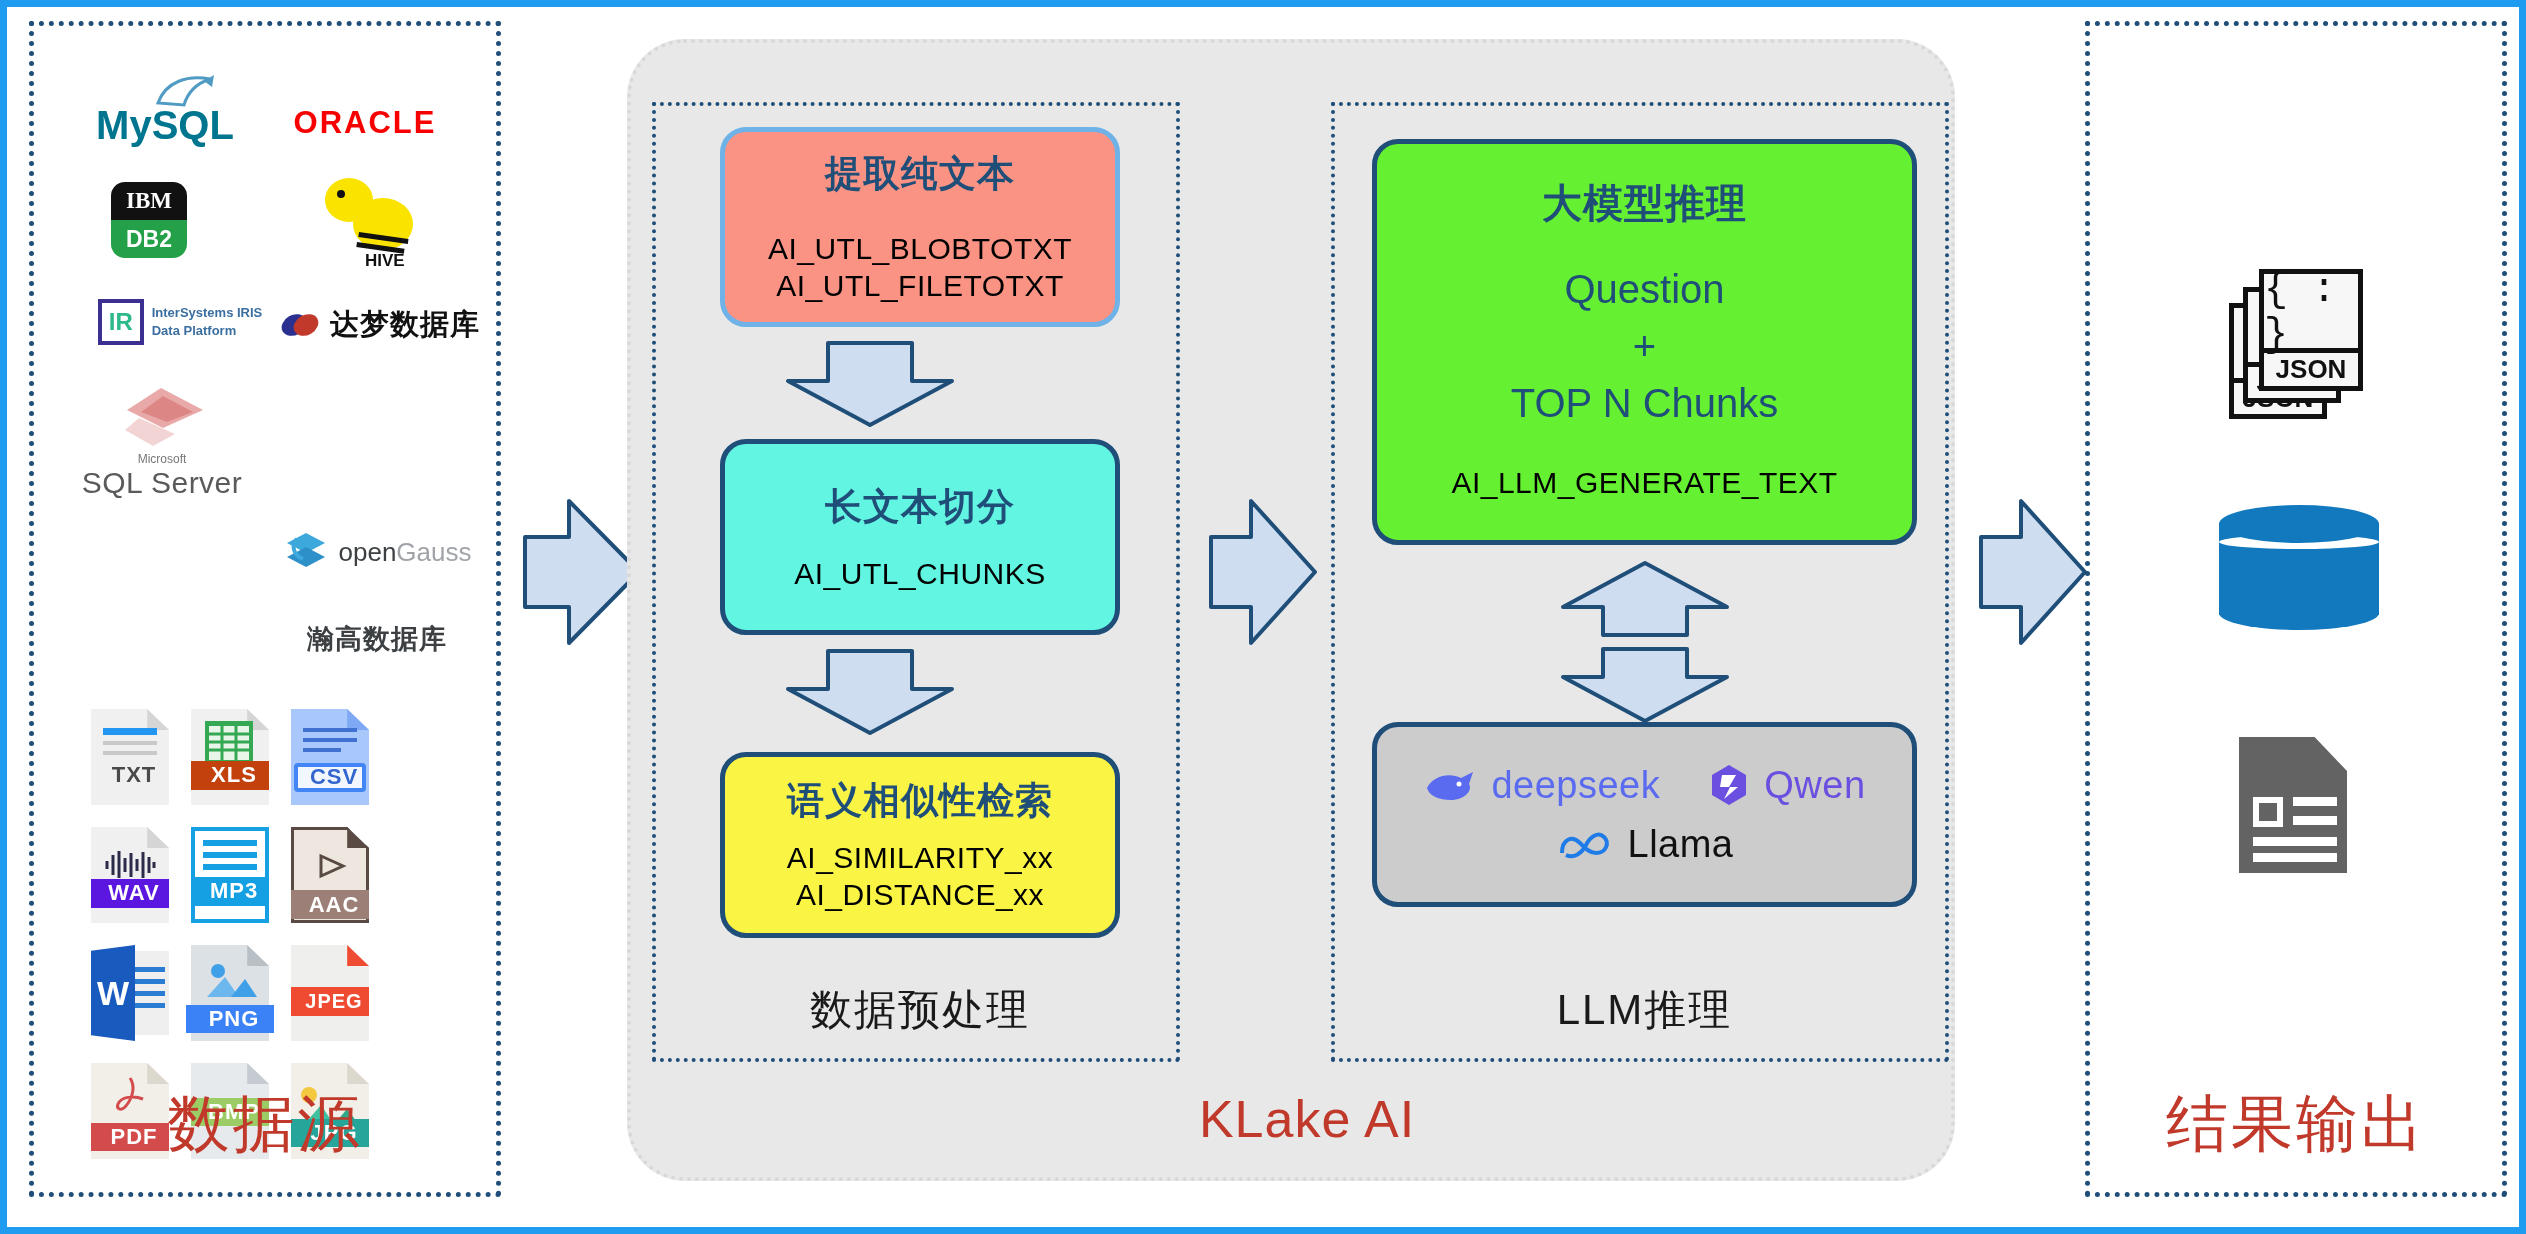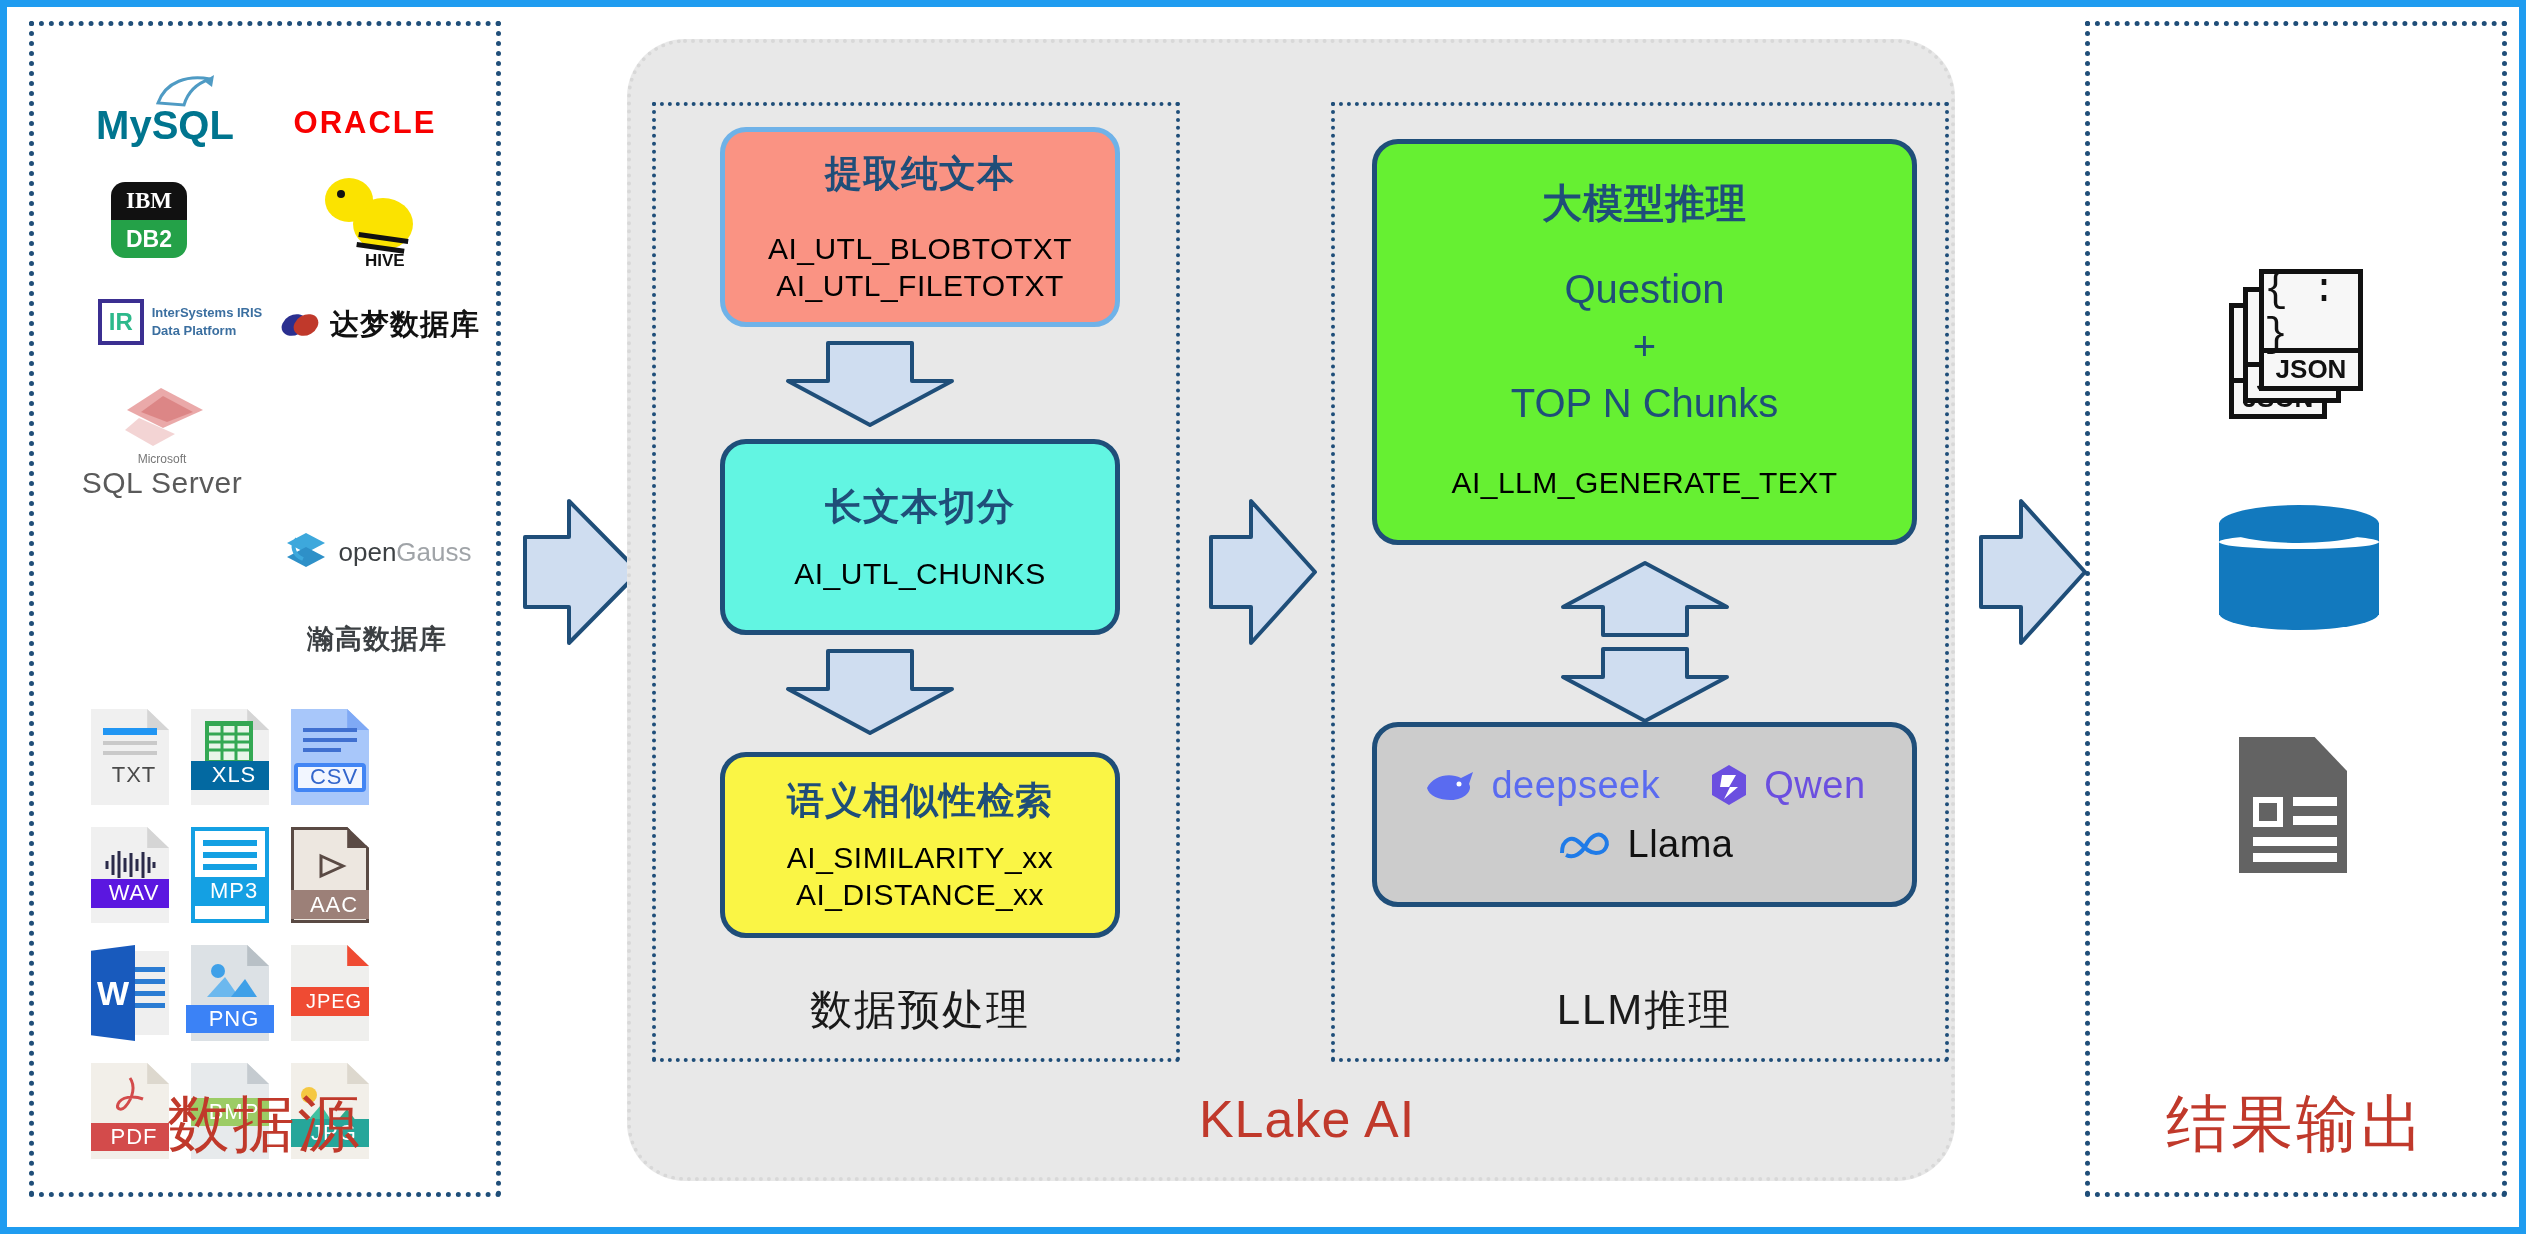--- a/index.html
+++ b/index.html
@@ -191,21 +191,21 @@
   }
   .fi-fold {
     position: absolute; right:0; top:0; width: 28%; height: 22%;
     background: #D5D5D5;
     clip-path: polygon(0 0, 100% 100%, 0 100%);
   }
   .fi-band {
     position: absolute; left: 0; right: 0; bottom: 16%;
     height: 30%;
     display:flex; align-items:center; justify-content:center;
-    color: #fff; font-size: 22px; font-weight: normal; letter-spacing: 1px; padding-left: 8px;
+    color: #fff; font-size: 22px; font-weight: bold; letter-spacing: 1px; padding-left: 8px;
   }
   .fi-lines { position:absolute; left:16%; top:20%; right:16%; }
   .fi-lines i { display:block; height:4px; background:#C9C9C9; margin-bottom:6px; }
 
   
   .cylinder { position: absolute; width: 160px; height: 125px; }
   .cyl-body { position:absolute; left:0; top:18px; width:160px; height:92px; background:#1279BE; }
   .cyl-top  { position:absolute; left:0; top:0;    width:160px; height:38px; background:#1279BE; border-radius:50%; }
   .cyl-bot  { position:absolute; left:0; bottom:0; width:160px; height:34px; background:#1279BE; border-radius:50%; }
   .cyl-top-hl{ position:absolute; left:0; top:30px; width:160px; height:14px; background:#ffffff; border-radius:50%; }
@@ -347,21 +347,21 @@
           <rect x="0" y="0" width="48" height="44" fill="#34A853"></rect>
           <rect x="4" y="5" width="40" height="34" fill="#E8F5E9"></rect>
           <g stroke="#34A853" stroke-width="3">
             <line x1="4" y1="13" x2="44" y2="13"></line>
               <line x1="4" y1="21" x2="44" y2="21"></line>
             <line x1="4" y1="29" x2="44" y2="29"></line>
               <line x1="17" y1="5" x2="17" y2="39"></line>
             <line x1="31" y1="5" x2="31" y2="39"></line>
           </g>
         </svg>
-        <div class="fi-band" style="background:#0369a1;">XLS</div>
+        <div class="fi-band" style="background:#c2410c;">XLS</div>
       </div>
     </div>
     <div class="logo-cell" style="left:228px; top:650px; width:110px; height:120px;">
       <div class="file-icon">
         <div class="fi-page" style="background:#A8C7FA;"></div>
           <div class="fi-fold" style="background:#7FA9F5;"></div>
         <div class="fi-lines">
             <i style="background:#4070D0;"></i>
             <i style="background:#4070D0;"></i>
             <i style="background:#4070D0;width:70%;"></i>

